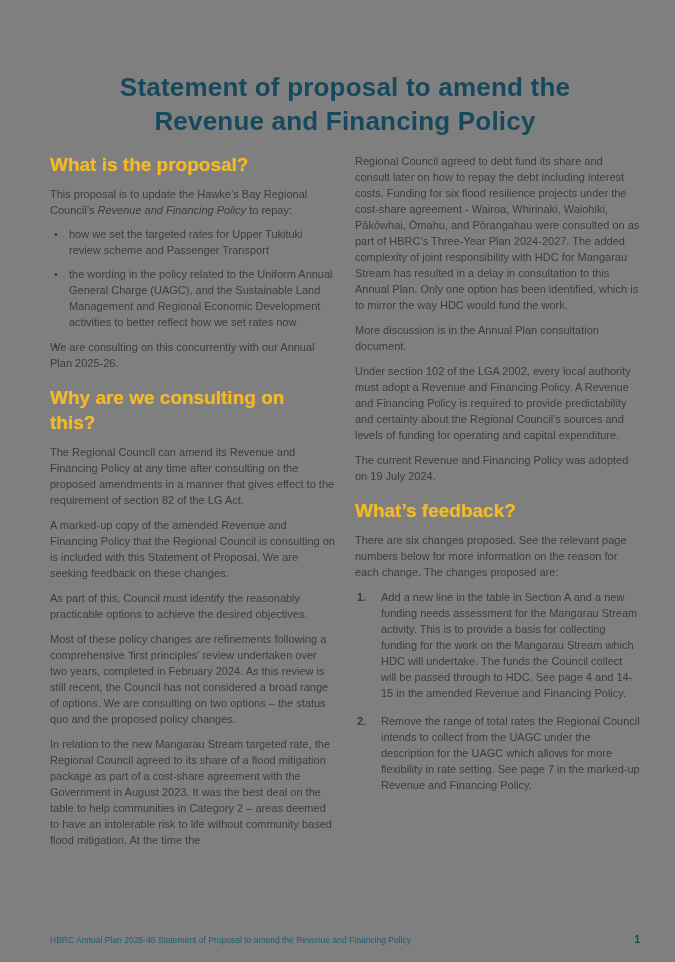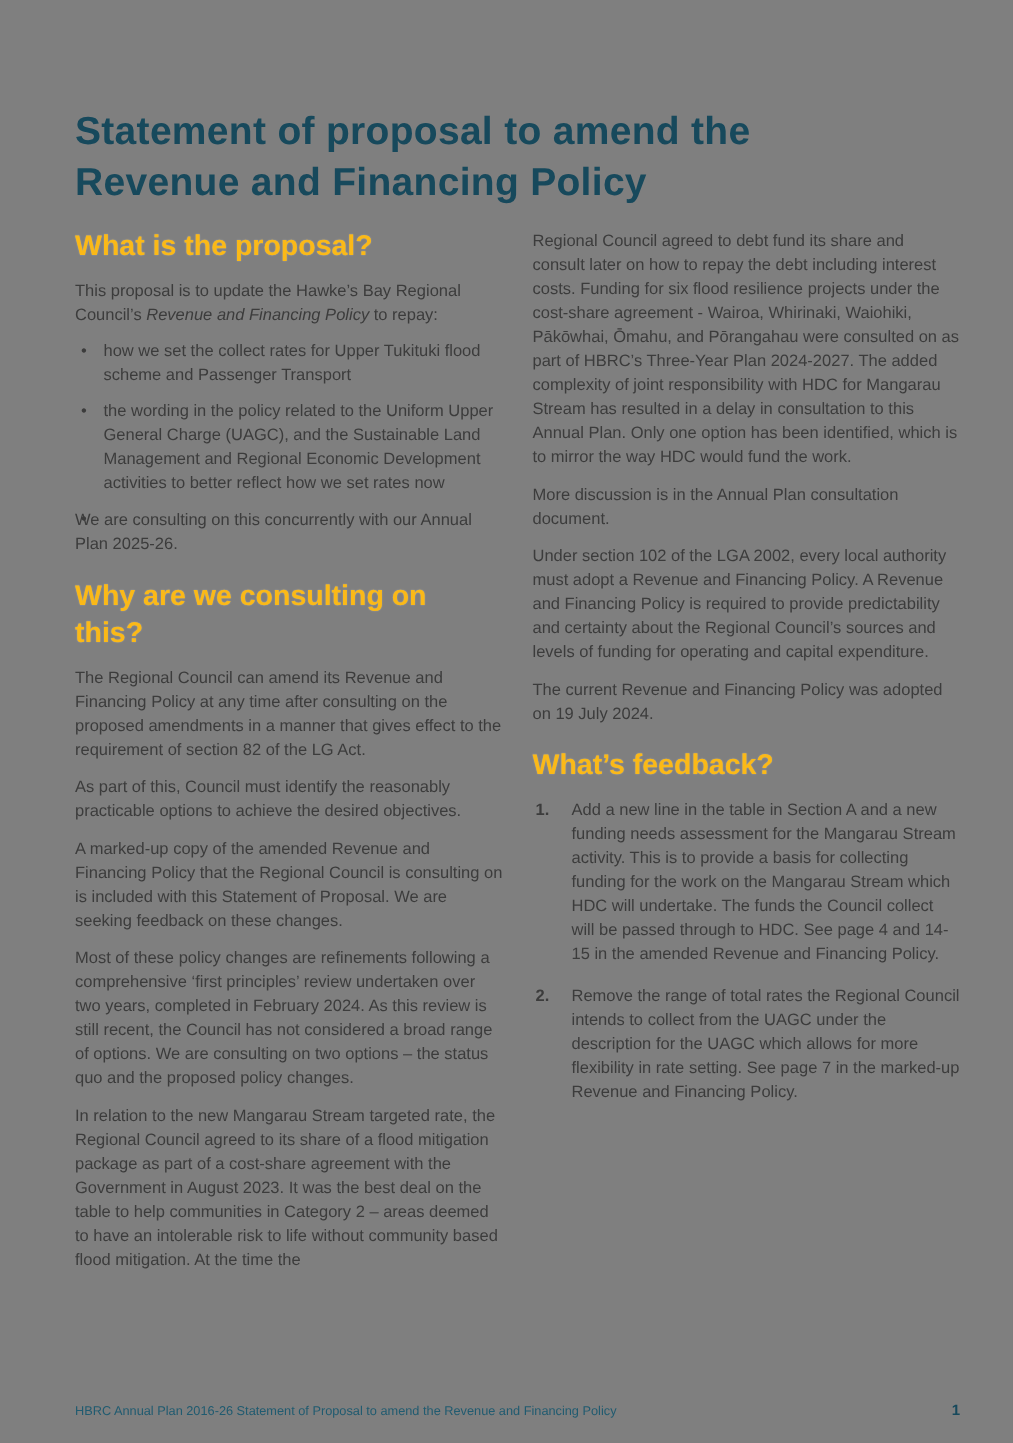--- a/index.html
+++ b/index.html
@@ -19,21 +19,21 @@
     color: #3c3c3c;
   }
   .doc-title {
     margin: 0 0 12px 0;
     font-size: 26px;
     line-height: 34px;
     font-weight: 700;
     color: #17495c;
     letter-spacing: 0.2px;
   }
-  .doc-title span { display: block; }
+  .doc-title span { display: block; text-align: center; }
   .columns {
     display: flex;
     gap: 20px;
   }
   .col {
     flex: 1 1 0;
     min-width: 0;
   }
   h2.section-heading {
     margin: 14px 0 9px 0;
@@ -117,63 +117,64 @@
   <div class="columns">
 
     <div class="col">
       <h2 class="section-heading first">What is the proposal?</h2>
 
       <p class="tight"><span>This proposal is to update the Hawke’s Bay Regional Council’s </span><em class="policy-name">Revenue and Financing Policy</em><span> to repay:</span></p>
 
       <ul class="bullet-list">
         <li>
           <span class="bullet-marker">•</span>
-          <span>how we set the collect rates for Upper Tukituki flood scheme and Passenger Transport</span>
+          <span>how we set the targeted rates for Upper Tukituki review scheme and Passenger Transport</span>
         </li>
         <li>
           <span class="bullet-marker">•</span>
-          <span>the wording in the policy related to the Uniform Upper General Charge (UAGC), and the Sustainable Land Management and Regional Economic Development activities to better reflect how we set rates now</span>
+          <span>the wording in the policy related to the Uniform Annual General Charge (UAGC), and the Sustainable Land Management and Regional Economic Development activities to better reflect how we set rates now</span>
         </li>
         <li>
           <span class="bullet-marker">•</span>
         </li>
       </ul>
 
       <p>We are consulting on this concurrently with our Annual Plan 2025-26.</p>
 
       <h2 class="section-heading">Why are we consulting on this?</h2>
 
       <p>The Regional Council can amend its Revenue and Financing Policy at any time after consulting on the proposed amendments in a manner that gives effect to the requirement of section 82 of the LG Act.</p>
+      <p>A marked-up copy of the amended Revenue and Financing Policy that the Regional Council is consulting on is included with this Statement of Proposal. We are seeking feedback on these changes.</p>
       <p>As part of this, Council must identify the reasonably practicable options to achieve the desired objectives.</p>
-      <p>A marked-up copy of the amended Revenue and Financing Policy that the Regional Council is consulting on is included with this Statement of Proposal. We are seeking feedback on these changes.</p>
       <p>Most of these policy changes are refinements following a comprehensive ‘first principles’ review undertaken over two years, completed in February 2024. As this review is still recent, the Council has not considered a broad range of options.  We are consulting on two options – the status quo and the proposed policy changes.</p>
       <p>In relation to the new Mangarau Stream targeted rate, the Regional Council agreed to its share of a flood mitigation package as part of a cost-share agreement with the Government in August 2023. It was the best deal on the table to help communities in Category 2 – areas deemed to have an intolerable risk to life without community based flood mitigation. At the time the</p>
     </div>
 
     <div class="col">
       <p style="margin-top:3px;">Regional Council agreed to debt fund its share and consult later on how to repay the debt including interest costs. Funding for six flood resilience projects under the cost-share agreement - Wairoa, Whirinaki, Waiohiki, Pākōwhai, Ōmahu, and Pōrangahau were consulted on as part of HBRC’s Three-Year Plan 2024-2027. The added complexity of joint responsibility with HDC for Mangarau Stream has resulted in a delay in consultation to this Annual Plan. Only one option has been identified, which is to mirror the way HDC would fund the work.</p>
       <p>More discussion is in the Annual Plan consultation document.</p>
 
       <p>Under section 102 of the LGA 2002, every local authority must adopt a Revenue and Financing Policy. A Revenue and Financing Policy is required to provide predictability and certainty about the Regional Council’s sources and levels of funding for operating and capital expenditure.</p>
       <p>The current Revenue and Financing Policy was adopted on 19 July 2024.</p>
 
       <h2 class="section-heading">What’s feedback?</h2>
+      <p>There are six changes proposed. See the relevant page numbers below for more information on the reason for each change. The changes proposed are:</p>
 
       <ol class="numbered-list">
         <li>
           <span class="num-marker">1.</span>
           <span>Add a new line in the table in Section A and a new funding needs assessment for the Mangarau Stream activity. This is to provide a basis for collecting funding for the work on the Mangarau Stream which HDC will undertake. The funds the Council collect will be passed through to HDC. See page 4 and 14-15 in the amended Revenue and Financing Policy.</span>
         </li>
         <li>
           <span class="num-marker">2.</span>
           <span>Remove the range of total rates the Regional Council intends to collect from the UAGC under the description for the UAGC which allows for more flexibility in rate setting. See page 7 in the marked-up Revenue and Financing Policy.</span>
         </li>
       </ol>
     </div>
 
   </div>
 
   <div class="page-footer">
-    <span class="footer-text">HBRC Annual Plan 2016-26 Statement of Proposal to amend the Revenue and Financing Policy</span>
+    <span class="footer-text">HBRC Annual Plan 2025-46 Statement of Proposal to amend the Revenue and Financing Policy</span>
     <span class="footer-page-number">1</span>
   </div>
 
 </div>
 
 </body></html>

